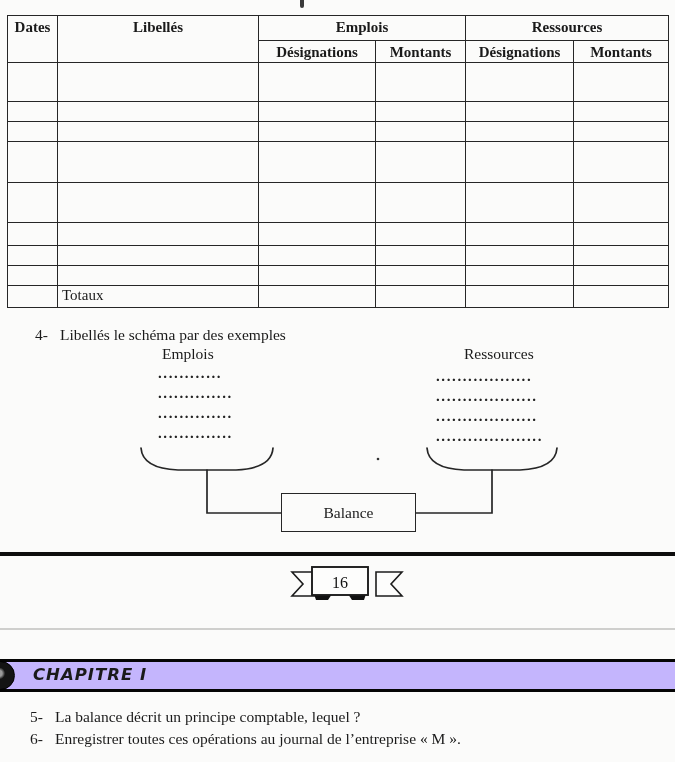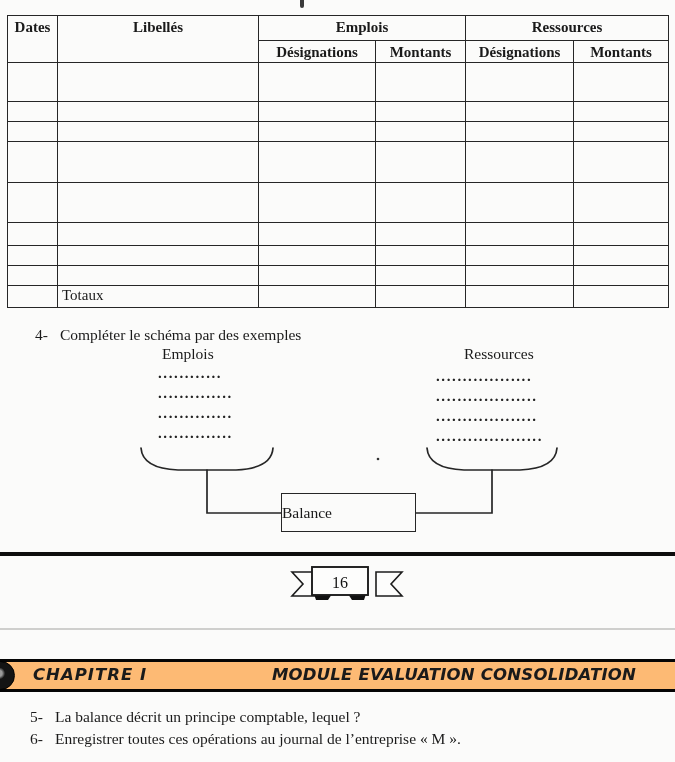--- a/index.html
+++ b/index.html
@@ -24,31 +24,31 @@
   .schema-label{position:absolute;font-size:15.5px;}
   .lbl-emplois{left:162px;top:345px;}
   .lbl-ressources{left:464px;top:345px;}
   .dots-col{position:absolute;font-size:15px;font-weight:600;letter-spacing:1.6px;line-height:20px;color:#222;}
   .dots-left{left:158px;top:363px;}
   .dots-right{left:436px;top:366px;}
 
   .schema-svg{position:absolute;left:0;top:440px;}
   .balance-box{position:absolute;left:281px;top:493px;width:133px;height:37px;
        border:1.7px solid #262626;background:#fbfbfa;display:flex;align-items:center;
-       justify-content:flex-start;font-size:15.5px;}
+       justify-content:center;font-size:15.5px;}
 
   
   .thick-rule{position:absolute;left:0;top:552px;width:675px;height:4px;background:#0d0d0d;}
   .ribbon-svg{position:absolute;left:278px;top:562px;}
 
   
   .light-rule{position:absolute;left:0;top:628px;width:675px;height:2px;background:#cfcfcd;}
 
   
-  .chapter-band{position:absolute;left:0;top:659px;width:675px;height:33px;background:#fdba74;
+  .chapter-band{position:absolute;left:0;top:659px;width:675px;height:33px;background:#c4b5fd;
        border-top:3.5px solid #050505;border-bottom:3.5px solid #050505;box-sizing:border-box;}
   .chapter-band .left-title{position:absolute;left:33px;top:3px;
        font-family:"DejaVu Sans", sans-serif;font-style:italic;font-weight:600;
        font-size:16.5px;letter-spacing:1px;}
   .chapter-band .right-title{position:absolute;left:272px;top:3px;
        font-family:"DejaVu Sans", sans-serif;font-style:italic;font-weight:600;
        font-size:16.5px;letter-spacing:0.2px;}
   .band-bullet{position:absolute;left:-14px;top:661px;width:29px;height:29px;border-radius:50%;
        background:radial-gradient(circle at 45% 42%, #9a9a9a 0 3px, #141414 6px);
        border:1.5px solid #000;box-sizing:border-box;z-index:3;}
@@ -154,21 +154,21 @@
     <td></td>
         <td></td>
     <td></td>
         <td></td>
   </tr>
 </tbody>
   </table>
 
 <div class="ex-line ex4">
   <span>4-</span>
-  <span>Compléter le schéma par des exemples</span>
+  <span>Libellés le schéma par des exemples</span>
 </div>
 
 <div class="schema-label lbl-emplois">Emplois</div>
 <div class="schema-label lbl-ressources">Ressources</div>
 
 <div class="dots-col dots-left">
   <div>............</div>
   <div>..............</div>
   <div>..............</div>
   <div>..............</div>
@@ -207,21 +207,20 @@
     <path d="M 366,594 L 348,594 L 352,600 L 364,600 Z" fill="#111" stroke="none"></path>
     <rect x="312" y="567" width="56" height="28" fill="#fdfdfc" stroke-width="1.9"></rect>
   </g>
   <text x="340" y="588" text-anchor="middle" font-size="16" fill="#111" font-family="Liberation Serif, serif">16</text>
 </svg>
 
 <div class="light-rule"></div>
 
 <div class="chapter-band">
   <span class="left-title">CHAPITRE I</span>
-  <span class="right-title">MODULE EVALUATION CONSOLIDATION</span>
 </div>
 <div class="band-bullet"></div>
 
 <div class="ex-line ex5">
   <span>5-</span>
   <span>La balance décrit un principe comptable, lequel ?</span>
 </div>
 <div class="ex-line ex6">
   <span>6-</span>
   <span>Enregistrer toutes ces opérations au journal de l’entreprise « M ».</span>

